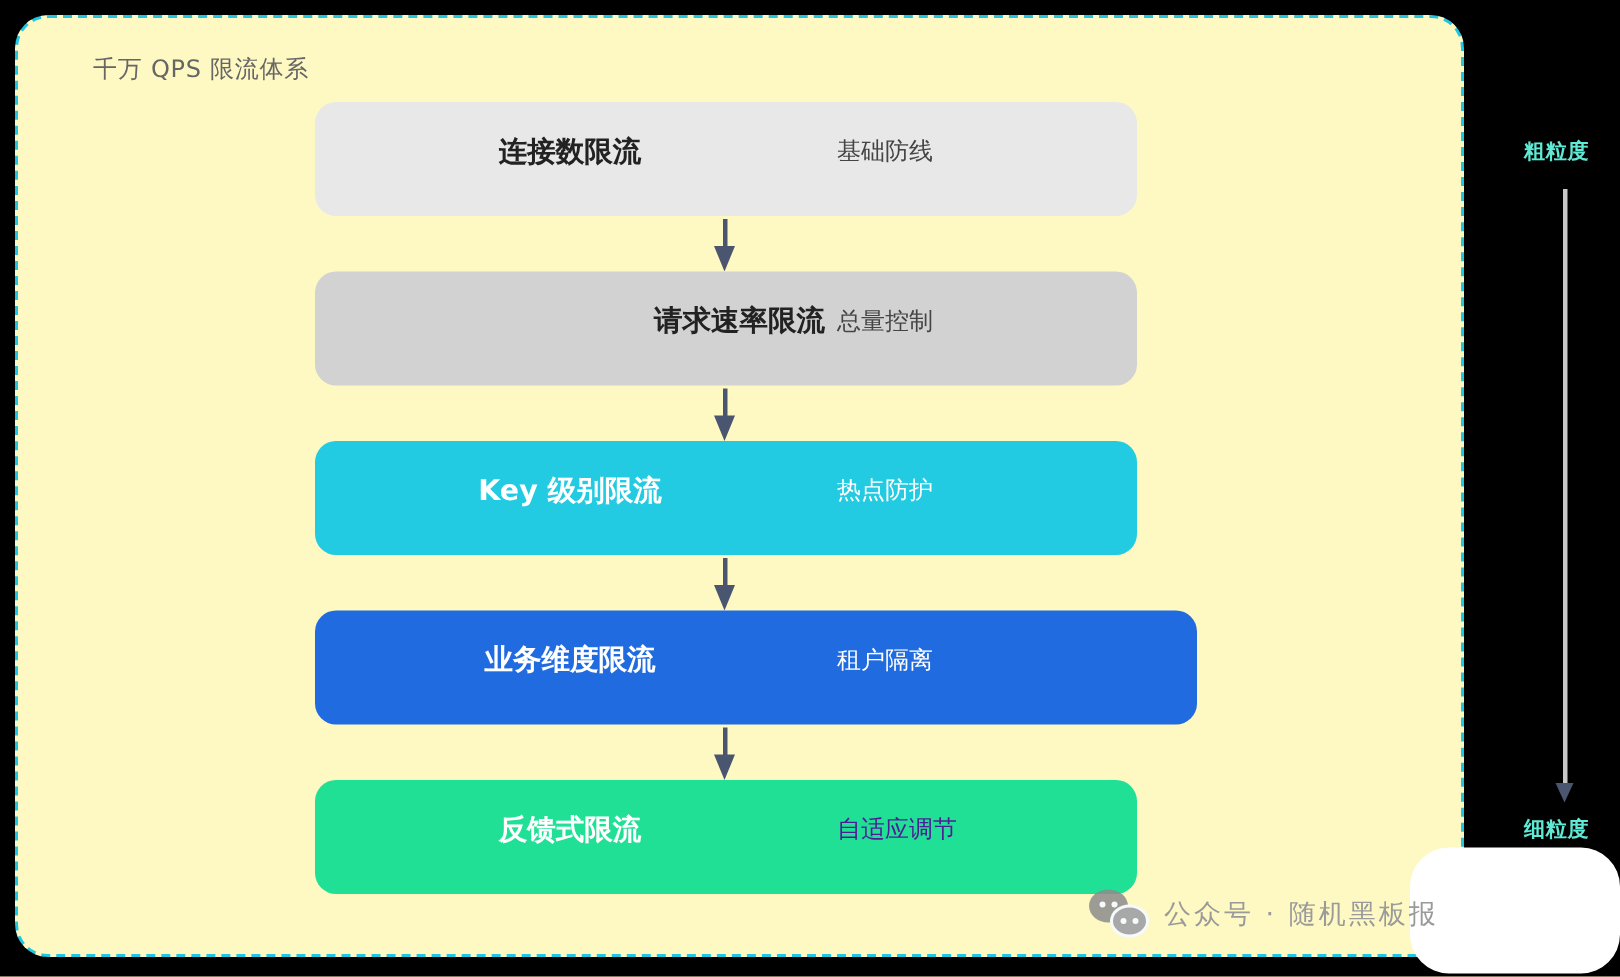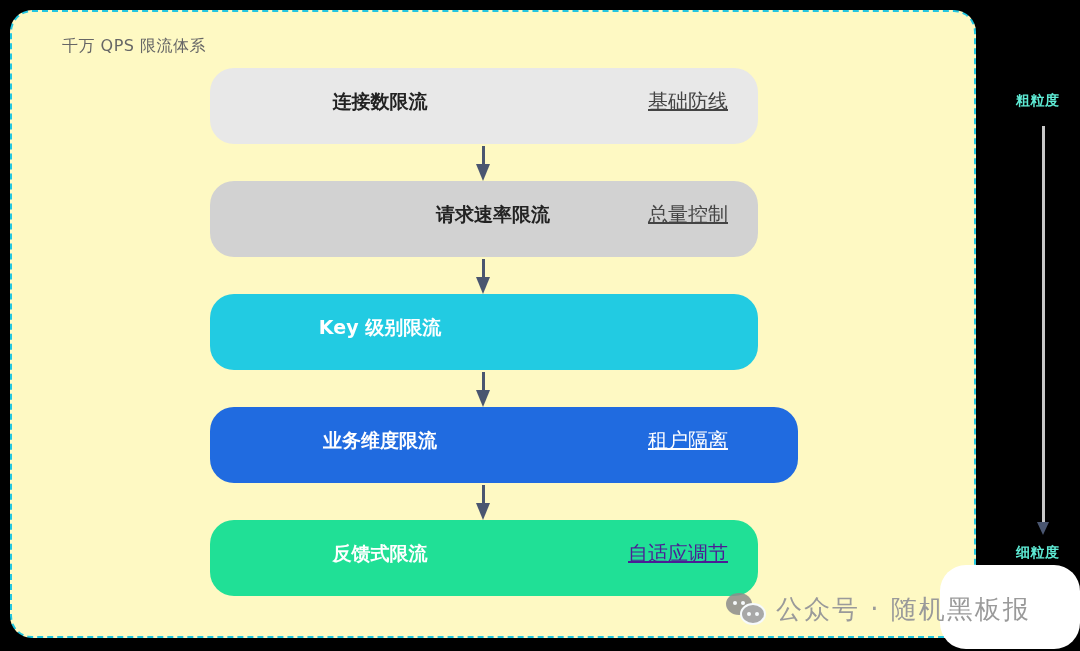--- a/index.html
+++ b/index.html
@@ -8,50 +8,50 @@
     font-family:"DejaVu Sans","Liberation Sans",sans-serif;
   }
   .container {
     position:absolute; left:10px; top:10px; width:966px; height:628px;
     background:#fef9c3; border:2px dashed #22c6e0; border-radius:22px; box-sizing:border-box;
   }
   .title {
     position:absolute; left:50px; top:24px; font-size:16px; color:#666; letter-spacing:0.5px;
   }
   .layer {
-    position:absolute; left:210px; width:548px; height:76px; border-radius:24px;
+    position:absolute; left:210px; width:548px; height:76px; border-radius:14px;
   }
   .layer .name {
     position:absolute; left:0; width:340px; top:0; height:76px; line-height:66px;
     text-align:center; font-size:19px; font-weight:bold;
   }
   .layer .desc {
     position:absolute; left:348px; width:170px; top:0; height:76px; line-height:66px;
-    text-align:right; font-size:20px;text-decoration:underline;
+    text-align:left; font-size:16px;
   }
   .arrow { position:absolute; left:477px; width:12px; height:38px; }
   .arrow .shaft { position:absolute; left:5px; top:0; width:3px; height:20px; background:#4a5670; }
   .arrow .head {
     position:absolute; left:-1px; top:18px; width:0; height:0;
     border-left:7px solid transparent; border-right:7px solid transparent; border-top:17px solid #4a5670;
   }
   .gran-label {
     position:absolute; font-size:14px; color:#5eead4; font-weight:bold; letter-spacing:0.5px;
   }
   .gran-line { position:absolute; left:1042px; top:126px; width:3px; height:398px; background:#c8c8c8; }
   .gran-head {
     position:absolute; left:1037px; top:522px; width:0; height:0;
     border-left:6px solid transparent; border-right:6px solid transparent; border-top:13px solid #4a5670;
   }
   .wm-back {
     position:absolute; left:940px; top:565px; width:140px; height:84px; background:#fff; border-radius:26px;
   }
   .watermark {
     position:absolute; left:726px; top:590px; height:38px; display:flex; align-items:center; gap:8px;
-    font-size:26px; color:#9a9a9a; letter-spacing:2px;
+    font-size:18px; color:#9a9a9a; letter-spacing:2px;
   }
   .wechat-icon { position:relative; width:42px; height:36px; }
   .wechat-icon .b1 { position:absolute; left:0; top:2px; width:26px; height:22px; background:#8c8c8c; border-radius:50%; opacity:.85; }
   .wechat-icon .b2 { position:absolute; left:14px; top:12px; width:26px; height:22px; background:#a8a8a8; border-radius:50%; border:2px solid #f6fafc; box-sizing:border-box; }
   .wechat-icon .d { position:absolute; width:4px; height:4px; background:#f6fafc; border-radius:50%; }
 </style>
 </head>
 <body>
 
 <div class="container">
@@ -71,20 +71,21 @@
   <div class="name" style="color:#222;text-align:right;">请求速率限流</div>
   <div class="desc" style="color:#444;">总量控制</div>
 </div>
 <div class="arrow" style="top:259px;">
     <div class="shaft"></div>
     <div class="head"></div>
   </div>
 
 <div class="layer" style="top:294px;background:#22cbe2;">
   <div class="name" style="color:#fff;">Key 级别限流</div>
+  <div class="desc" style="color:#fff;">热点防护</div>
 </div>
 <div class="arrow" style="top:372px;">
     <div class="shaft"></div>
     <div class="head"></div>
   </div>
 
 <div class="layer" style="top:407px;background:#206be0;padding-left:40px;">
   <div class="name" style="color:#fff;">业务维度限流</div>
   <div class="desc" style="color:#fff;">租户隔离</div>
 </div>

